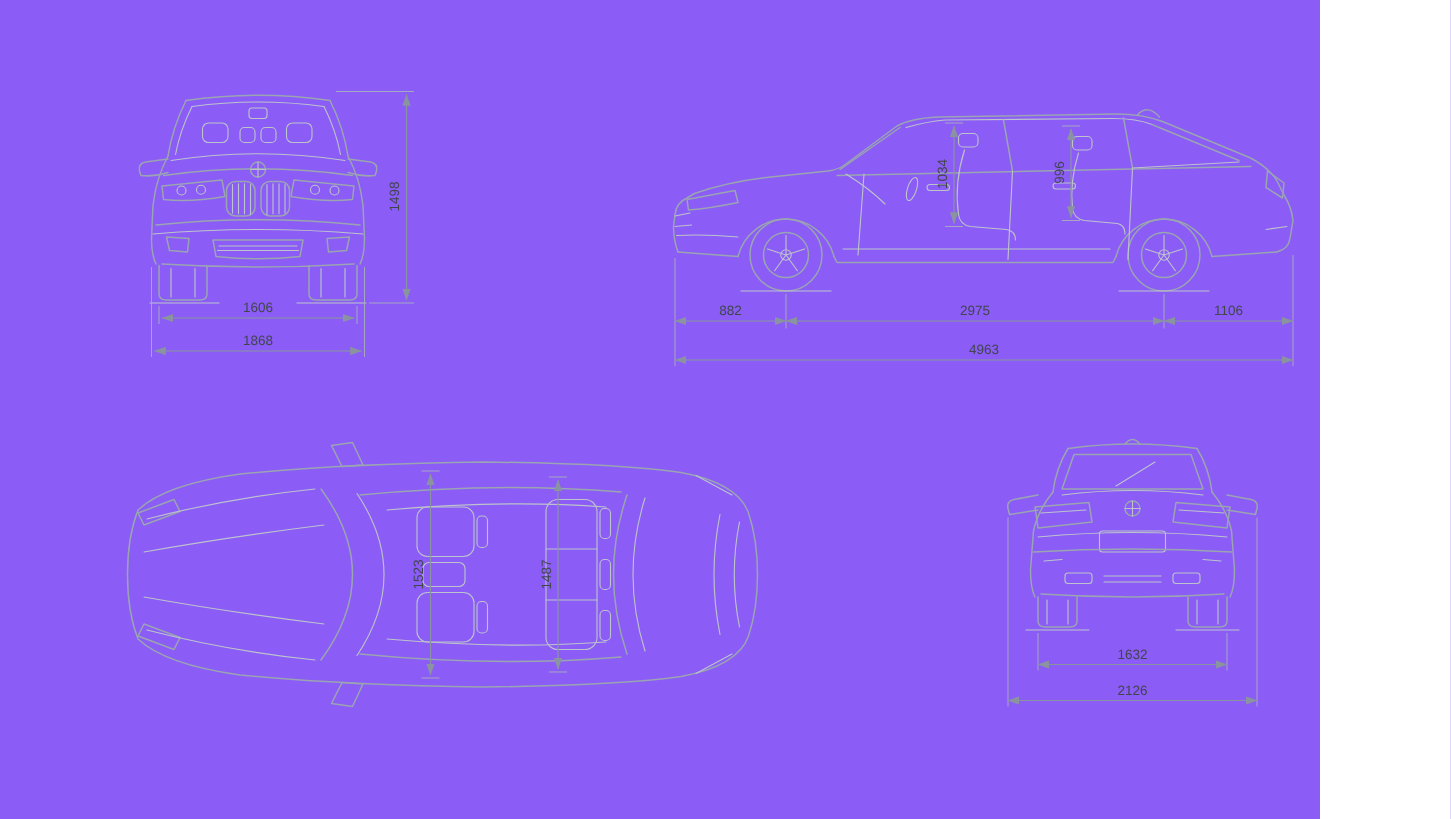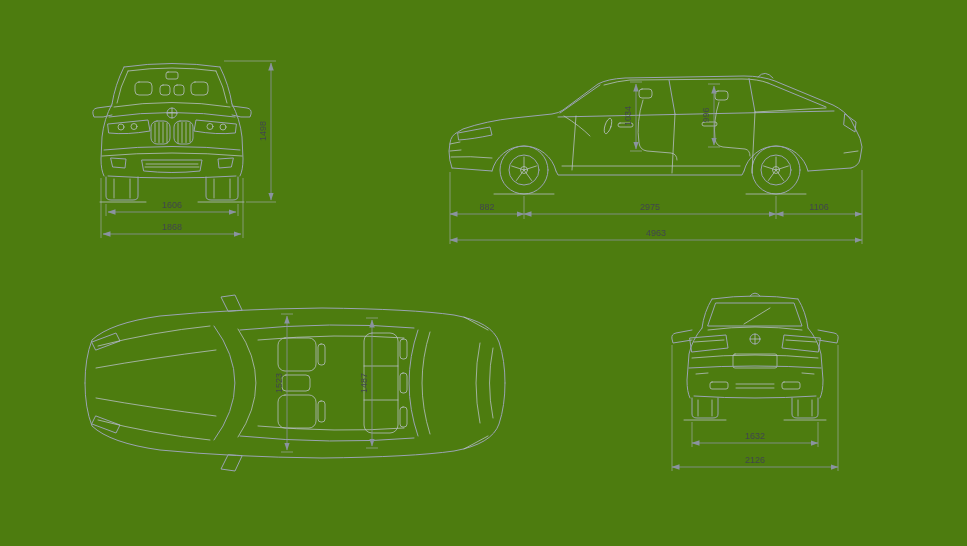--- a/index.html
+++ b/index.html
@@ -1,17 +1,17 @@
 <!DOCTYPE html>
 <html><head>
 <meta charset="utf-8">
 <style>
   *{box-sizing:border-box}
   html,body{margin:0;padding:0;background:#ffffff}
-  .canvas{position:relative;width:967px;height:546px;background:#4d7c0f;overflow:hidden;
+  .canvas{position:relative;width:880px;height:546px;background:#8b5cf6;overflow:hidden;
           font-family:"Liberation Sans",sans-serif}
   svg{display:block}
   
   .car path,.car rect,.car circle,.car line,.car ellipse{
     fill:none;stroke:#9aa4b2;stroke-width:1;stroke-linecap:round;stroke-linejoin:round}
   .car .lt{stroke:#bcc3cc;stroke-width:.75}
   
   .dim line,.dim path{fill:none;stroke:#8a93a0;stroke-width:.8;stroke-linecap:butt}
   .dim .ext{stroke:#a8b0ba;stroke-width:.6}
   .dim-label{font-family:"Liberation Sans",sans-serif;font-size:9px;fill:#41464d}

